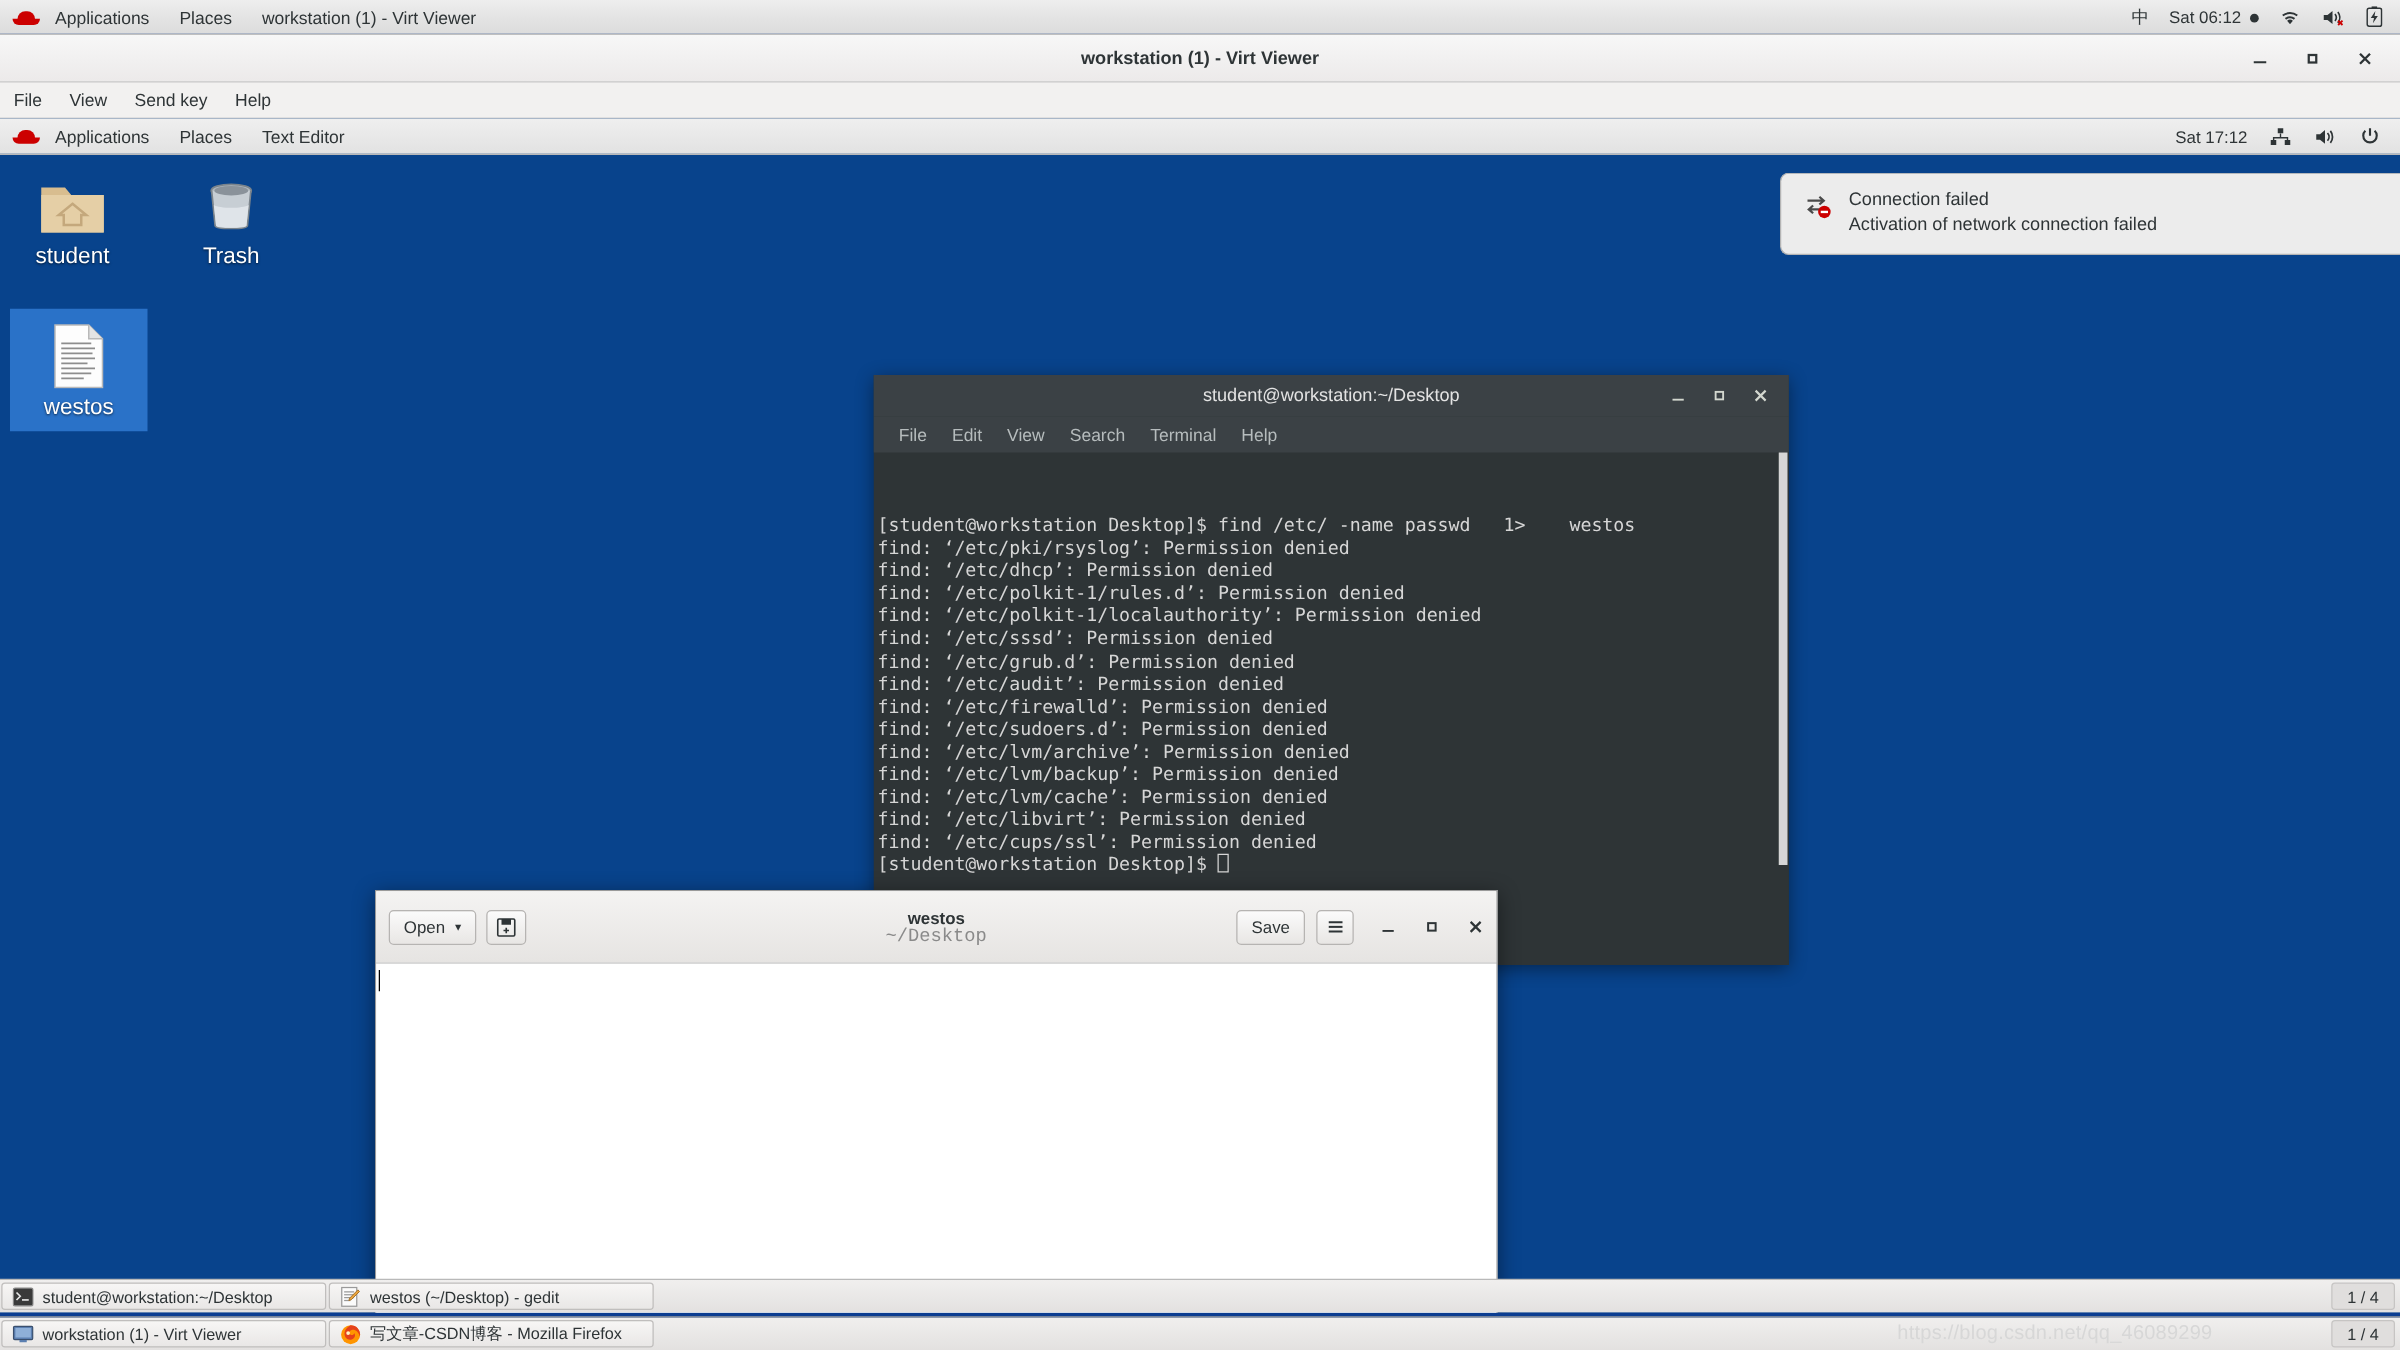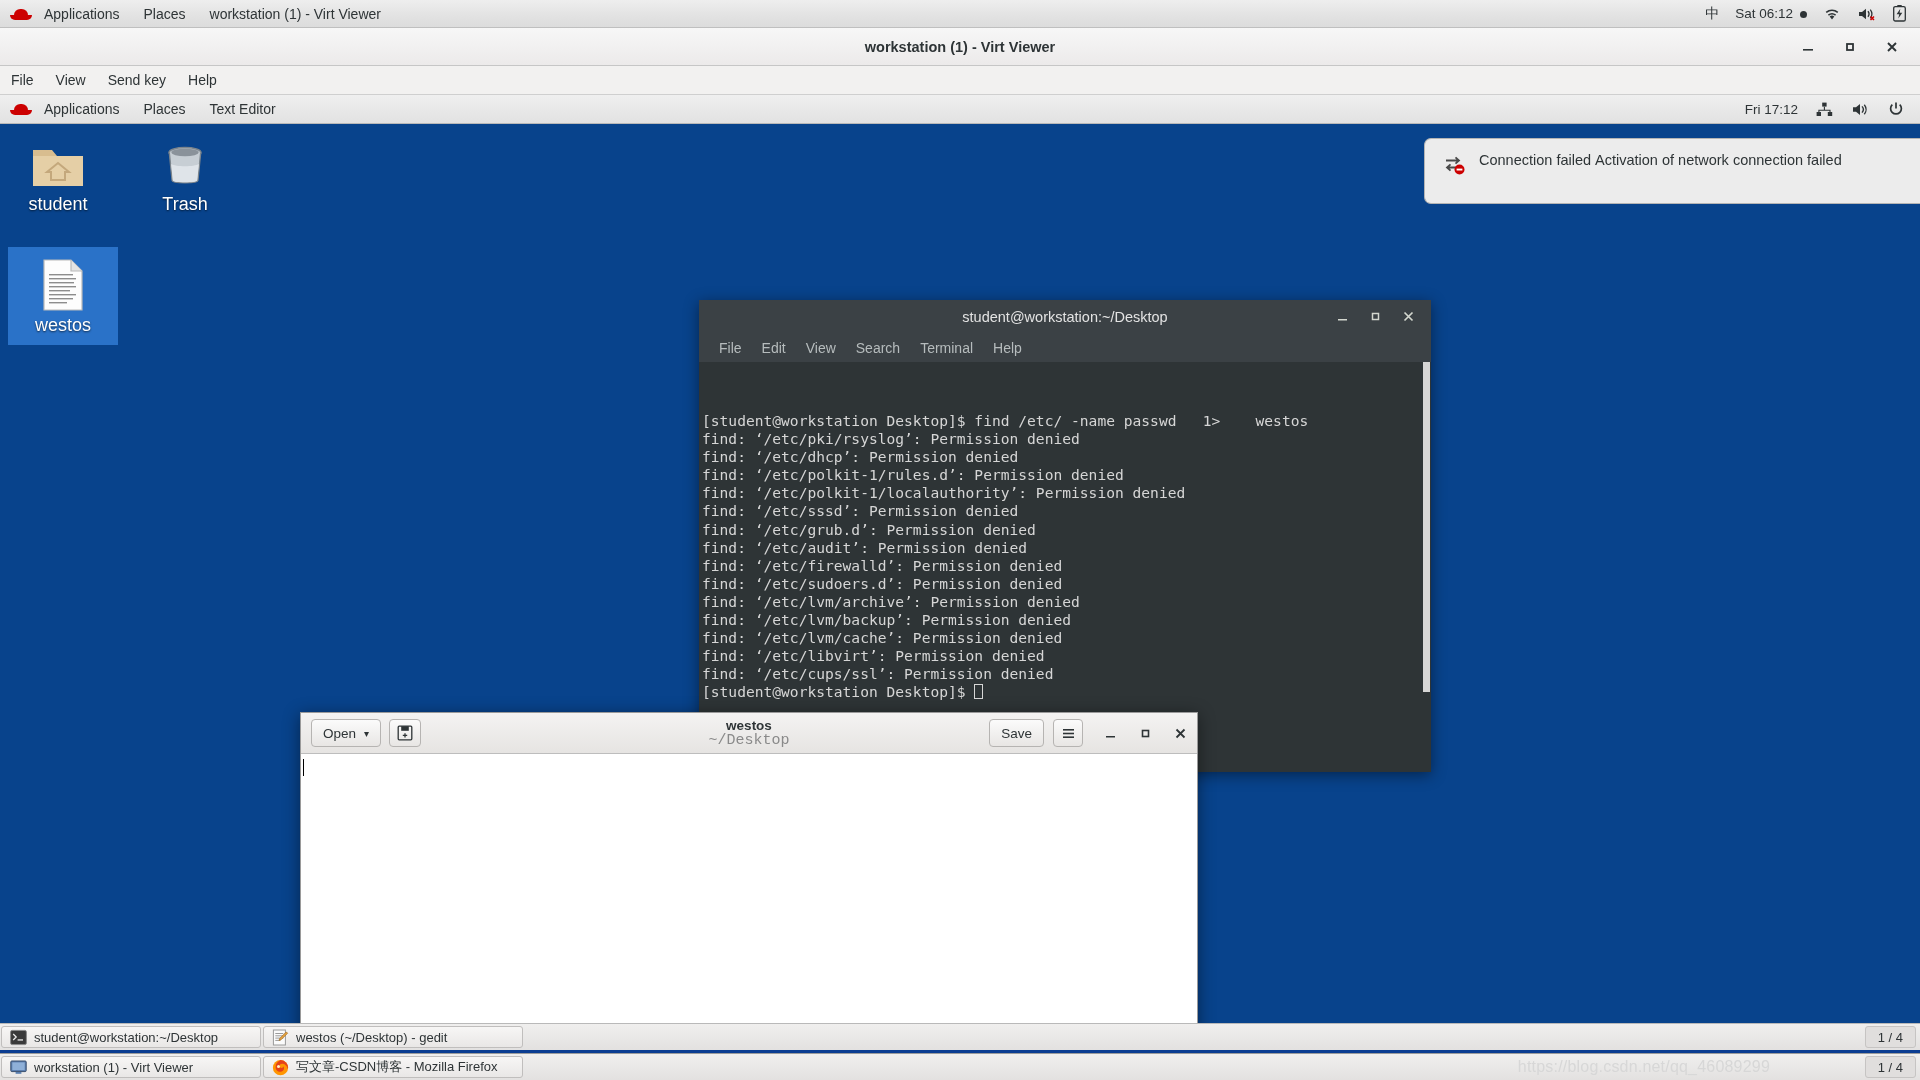--- a/index.html
+++ b/index.html
@@ -75,21 +75,21 @@
   .dicon.sel{background:#2a72c8;}
   .dicon .lbl{display:block;line-height:16px;}
 
   
   #notif{
     position:absolute; right:0; top:14px; width:496px; min-height:66px;
     background:#ececec;border:1px solid #b4b4b4;border-right:none;
     border-radius:7px 0 0 7px;
     display:flex;gap:14px;padding:13px 16px 13px 18px;
   }
-  #notif .ntext{display:flex;flex-direction:row;gap:4px;}
+  #notif .ntext{display:flex;flex-direction:column;gap:4px;}
   #notif .nt1{font-size:14.5px;color:#2e3436;}
   #notif .nt2{font-size:14.5px;color:#2e3436;}
 
   
   #term{
     position:absolute; left:699px; top:176px; width:732px; height:472px;
     background:#2e3436; box-shadow:0 3px 14px rgba(0,0,0,.45);
     display:flex;flex-direction:column;
   }
   #term-title{height:33px;background:#3b4145;display:flex;align-items:center;position:relative;}
@@ -107,21 +107,21 @@
   #term-scroll{position:absolute;right:0;top:62px;width:9px;height:410px;background:#2e3436;}
   #term-scroll .thumb{position:absolute;left:1px;top:0;width:7px;height:330px;background:#d6d6d6;}
 
   
   #gedit{
     position:absolute;left:300px;top:588px;width:898px;height:418px;
     background:#fff;box-shadow:0 3px 16px rgba(0,0,0,.45);
     display:flex;flex-direction:column;border:1px solid #9a9a9a;
   }
   #gedit-head{
-    height:41px;background:linear-gradient(to bottom,#f4f3f2,#e6e4e2);
+    height:58px;background:linear-gradient(to bottom,#f4f3f2,#e6e4e2);
     border-bottom:1px solid #bdbdbd;display:flex;align-items:center;
     padding:0 10px;position:relative;gap:8px;
   }
   .gbtn{
     height:28px;background:linear-gradient(to bottom,#fbfbfb,#e8e6e4);
     border:1px solid #b6b4b2;border-radius:4px;display:flex;align-items:center;
     justify-content:center;gap:8px;font-size:13.5px;color:#2e3436;padding:0 11px;
   }
   #gedit-center{position:absolute;left:0;right:0;text-align:center;pointer-events:none;}
   #gedit-center .g1{font-size:13.5px;font-weight:bold;color:#2e3436;line-height:16px;}
@@ -239,21 +239,21 @@
     <div id="guest-topbar">
       <span class="redhat">
         <span class="brim"></span>
           <span class="crown"></span>
       </span>
       <span class="mi">Applications</span>
       <span class="mi">Places</span>
       <span class="mi">Text Editor</span>
       <span class="spacer"></span>
       <span id="guest-tray">
-        <span>Fri 17:12</span>
+        <span>Sat 17:12</span>
         <span>
           <svg class="ic" width="17" height="15" viewBox="0 0 17 15">
               <rect x="6.2" y="0.6" width="4.4" height="4" fill="#2e3436"></rect>
               <rect x="0.6" y="10" width="4.4" height="4" fill="#2e3436"></rect>
               <rect x="11.8" y="10" width="4.4" height="4" fill="#2e3436"></rect>
               <path d="M8.4 4.8v3.4M2.9 10v-1.8h11.1V10" stroke="#2e3436" stroke-width="1.1" fill="none"></path>
             </svg>
         </span>
         <span>
           <svg class="ic" width="19" height="15" viewBox="0 0 19 15">

